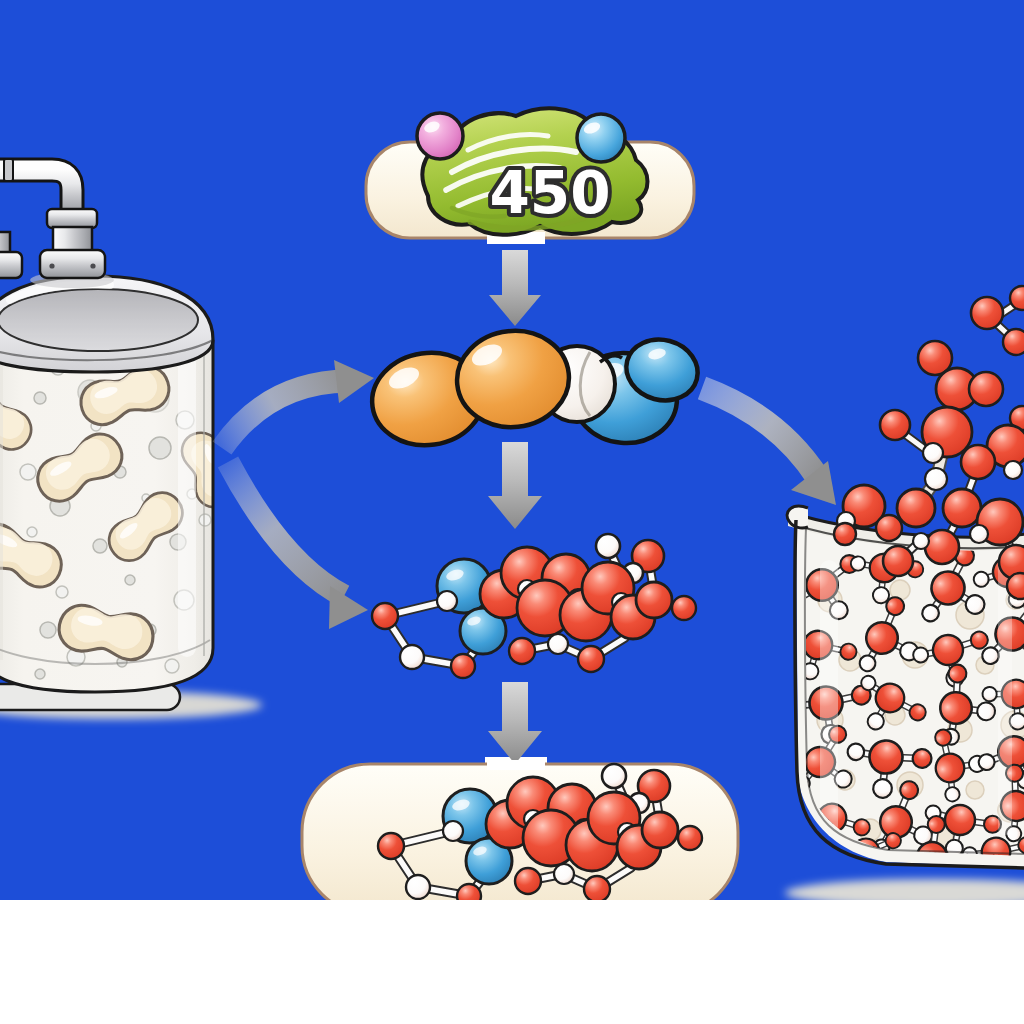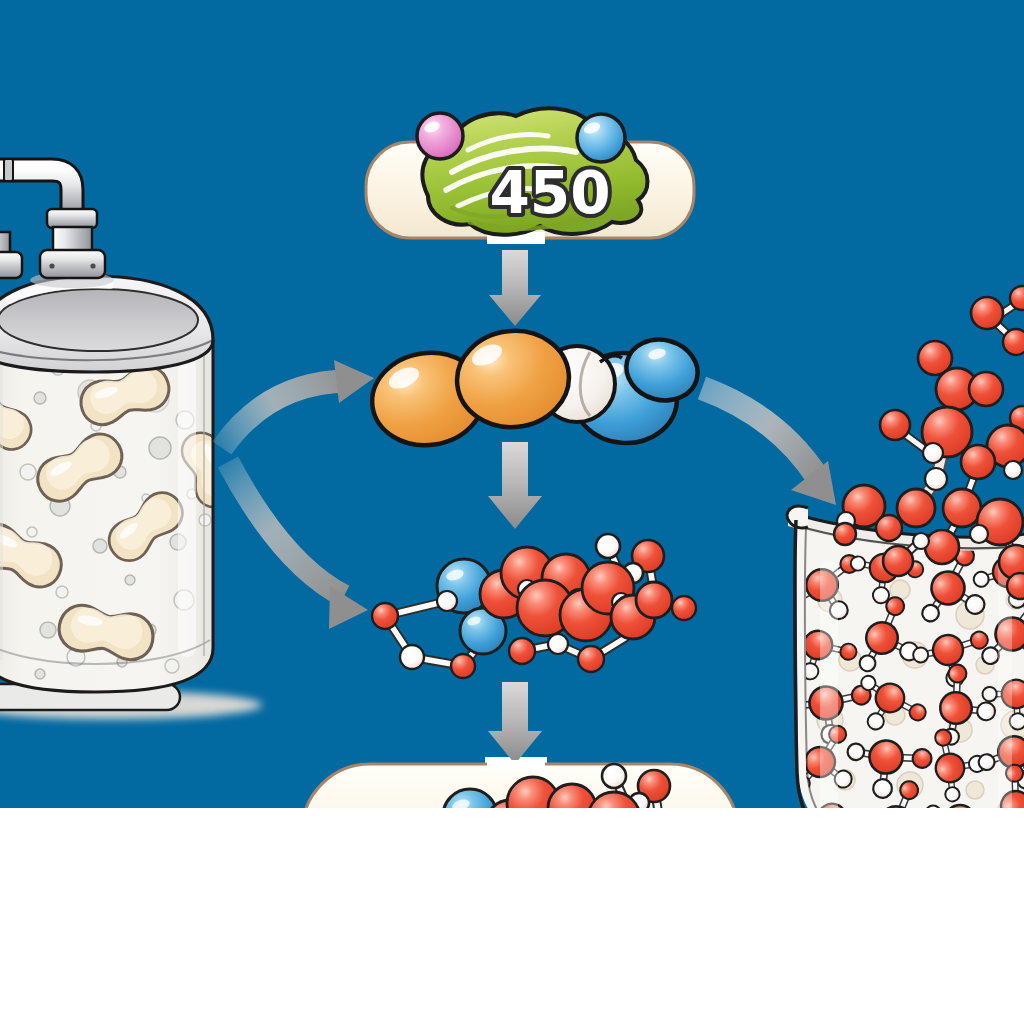--- a/index.html
+++ b/index.html
@@ -1,16 +1,16 @@
 <!DOCTYPE html>
 <html><head>
 <meta charset="utf-8">
 <style>
   html,body{margin:0;padding:0;background:#ffffff;}
-  .stage{width:1024px;height:808px;position:relative;background:#0369a1;overflow:hidden;
+  .stage{width:1024px;height:900px;position:relative;background:#1d4ed8;overflow:hidden;
          font-family:"DejaVu Sans","Liberation Sans",sans-serif;}
   svg{display:block;}
   text.enzyme-label{font-family:"DejaVu Sans","Liberation Sans",sans-serif;font-weight:bold;
          paint-order:stroke;stroke:#2d2d2d;stroke-width:8px;stroke-linejoin:round;fill:#ffffff;}
 </style>
 </head>
 <body>
 
 <div class="stage">
 <svg width="1024" height="1024" viewBox="0 0 1024 1024">

